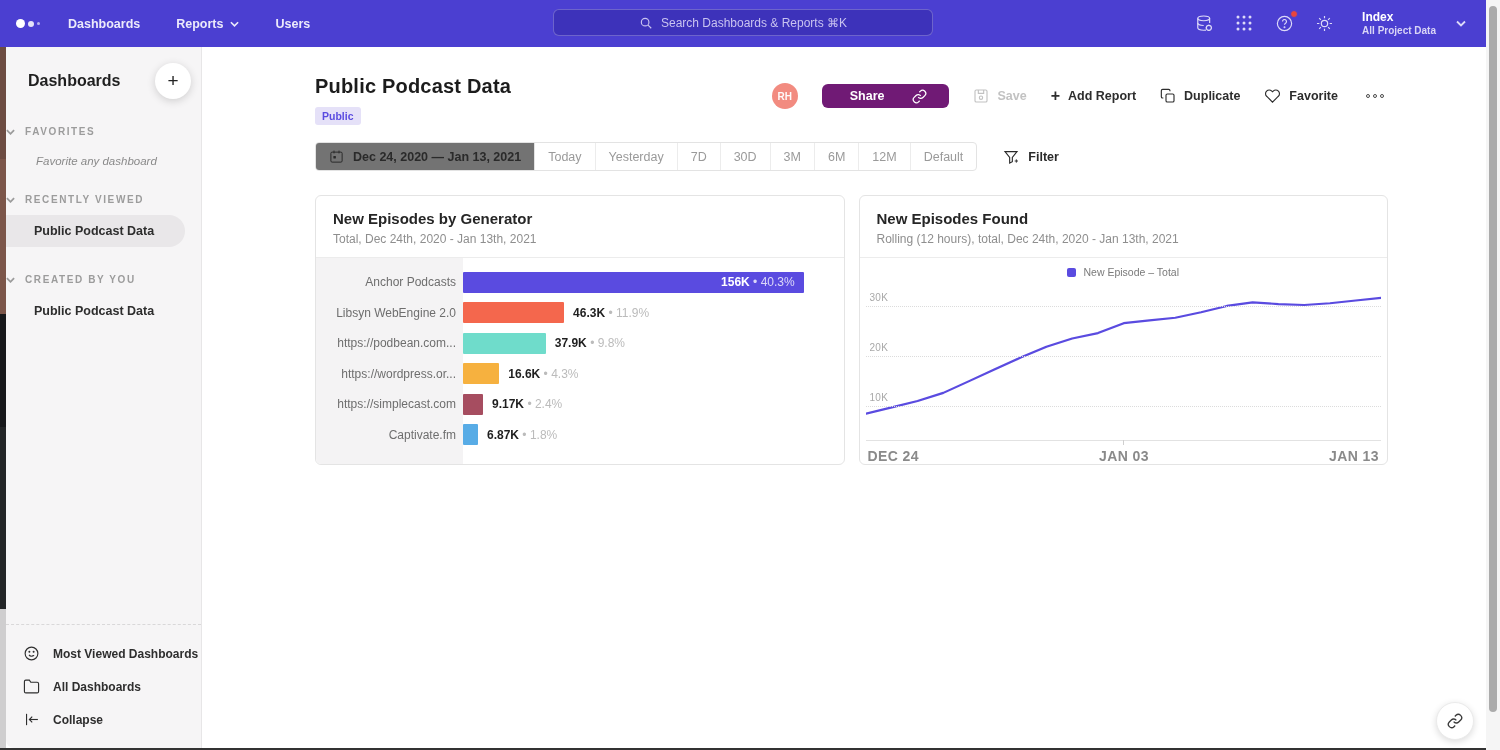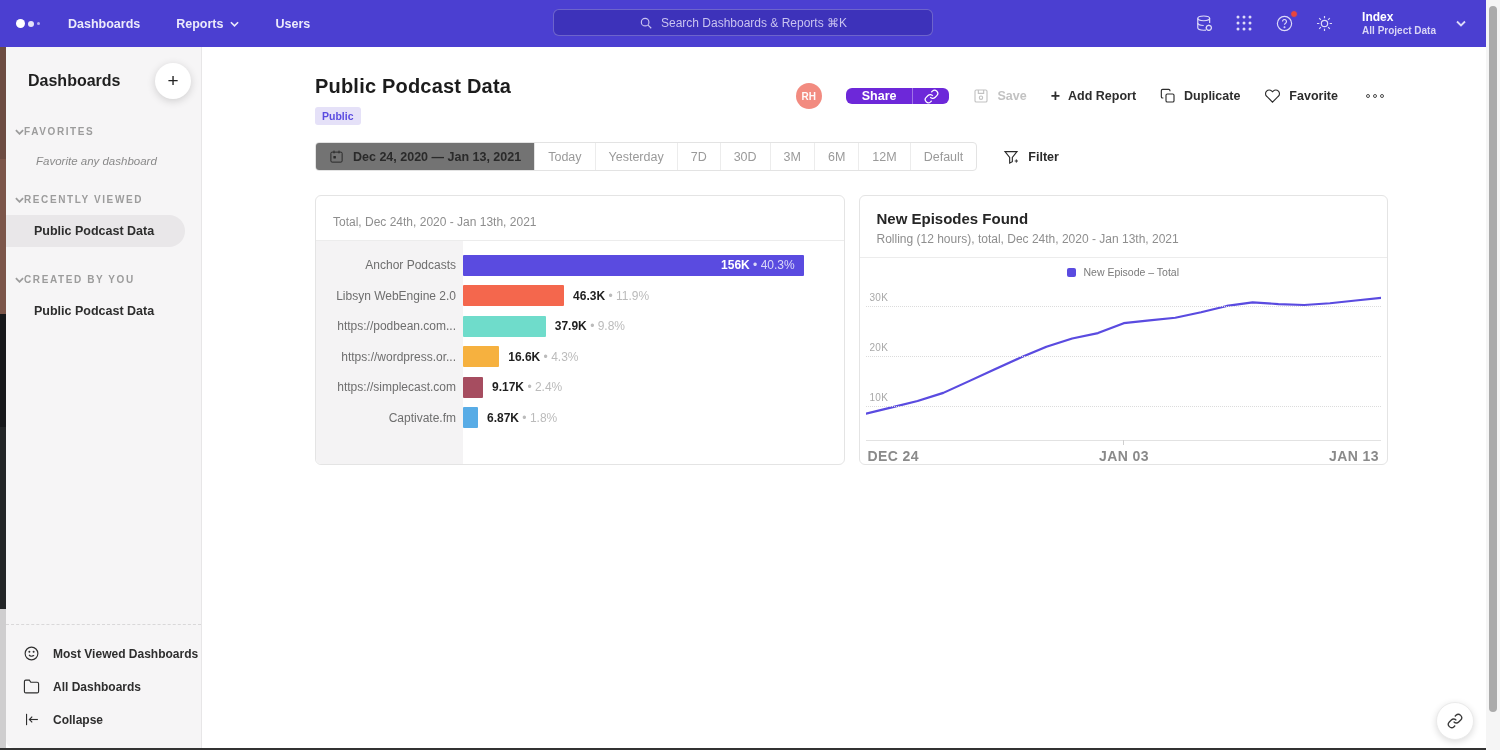--- a/index.html
+++ b/index.html
@@ -25,38 +25,38 @@
   .project{line-height:1.2;margin-left:8px;cursor:pointer}
   .project .p1{font-size:12px;font-weight:bold}
   .project .p2{font-size:10px;font-weight:bold;color:#D9D5F6}
 
   
   .sidebar{position:absolute;left:6px;top:47px;width:196px;bottom:2px;background:#F6F5F6;border-right:1px solid #E7E6E7;z-index:2;border-bottom-left-radius:8px}
   .sb-title-row{display:flex;justify-content:space-between;align-items:center;padding:16px 10px 0 22px}
   .sb-title{font-size:16px;font-weight:bold;color:#1f1f1f}
   .sb-add{width:36px;height:36px;border-radius:50%;background:#fff;box-shadow:0 2px 8px rgba(0,0,0,.16);display:flex;align-items:center;justify-content:center;font-size:19px;color:#222;border:none;cursor:pointer}
   .sb-section{margin-top:27px}
-  .sb-sec-head{display:flex;align-items:center;padding-left:9px;font-size:10px;font-weight:bold;letter-spacing:1.6px;color:#9c9c9c;cursor:pointer}
+  .sb-sec-head{display:flex;align-items:center;gap:10px;padding-left:0;font-size:10px;font-weight:bold;letter-spacing:1.6px;color:#9c9c9c;cursor:pointer}
   .sb-sec-head svg{stroke:#9c9c9c;fill:none;stroke-width:2}
   .sb-empty{font-style:italic;color:#8a8a8a;font-size:11.5px;padding:18px 0 0 30px}
   .sb-item{font-size:12.5px;color:#2e2e2e;font-weight:600;padding:9px 0 9px 28px;margin-top:10px;cursor:pointer;white-space:nowrap}
   .sb-item.active{background:#E9E7E9;border-radius:0 18px 18px 0;margin-right:16px;font-weight:bold}
   .sb-footer{position:absolute;bottom:0;left:0;right:0;border-top:1px dashed #D9D8D9;padding:12px 0 12px}
   .sb-foot-item{display:flex;align-items:center;gap:13px;padding:8px 0 8px 17px;font-size:12px;font-weight:bold;color:#2e2e2e;cursor:pointer;background:none;border:none}
   .sb-foot-item svg{stroke:#2e2e2e;fill:none;stroke-width:1.6}
 
   
   .main{position:absolute;left:203px;top:47px;right:14px;bottom:2px;background:#fff;z-index:1;overflow:hidden}
   .page{padding:28px 98px 0 112px}
   .title-row{display:flex;justify-content:space-between;align-items:flex-start}
   .page-title{font-size:20px;font-weight:bold;color:#1c1c1c;letter-spacing:.2px}
   .badge{display:inline-block;margin-top:9px;background:#E5E1F8;color:#5A4BE0;font-size:10.5px;font-weight:bold;padding:3px 7px;border-radius:3px}
   .actions{display:flex;align-items:center;gap:24px;margin-top:8px}
   .avatar{width:26px;height:26px;border-radius:50%;background:#F28B80;color:rgba(255,255,255,.95);font-size:10px;font-weight:bold;display:flex;align-items:center;justify-content:center;cursor:pointer}
-  .share-btn{display:flex;height:16px;border-radius:6px;overflow:hidden;background:#6d28d9;color:#fff;border:none;cursor:pointer;padding:0}
+  .share-btn{display:flex;height:16px;border-radius:6px;overflow:hidden;background:#701a75;color:#fff;border:none;cursor:pointer;padding:12px}
   .share-main{padding:0 16px;display:flex;align-items:center;font-size:12.5px;font-weight:bold;border-right:1px solid rgba(255,255,255,.35);color:#fff}
   .share-link{width:36px;display:flex;align-items:center;justify-content:center}
   .share-link svg{stroke:#fff;fill:none;stroke-width:2}
   .act{display:flex;align-items:center;gap:8px;font-size:12.5px;font-weight:bold;color:#2d2d2d;background:none;border:none;cursor:pointer}
   .act svg{stroke:#2d2d2d;fill:none;stroke-width:1.7}
   .act.disabled{color:#C2C2C2}.act.disabled svg{stroke:#C2C2C2}
   .plus-glyph{font-size:16px;font-weight:bold;line-height:1}
   .more{display:flex;gap:3px;background:none;border:none;cursor:pointer;padding:4px}
   .more i{width:4px;height:4px;border-radius:50%;border:1.3px solid #4a4a4a;display:block}
 
@@ -331,20 +331,21 @@
               <path d="M17.5 18h5M20 15.5v5" stroke-width="1.4"></path>
             </svg>
           <span>Filter</span>
         </button>
       </div>
 
       <div class="cards">
 
         <section class="card">
           <div class="card-head">
+            <div class="card-title">New Episodes by Generator</div>
             <div class="card-sub">Total, Dec 24th, 2020 - Jan 13th, 2021</div>
           </div>
           <div class="chart-body">
             <div>
                 <div class="bar-row">
                   <div class="bar-label">Anchor Podcasts</div>
                   <div class="bar-track">
                     <div class="bar" style="width: 94.5%; background: rgb(90, 75, 224);">
                       <span class="bar-inval">156K<span class="pct"> • 40.3%</span></span>
                     </div>

